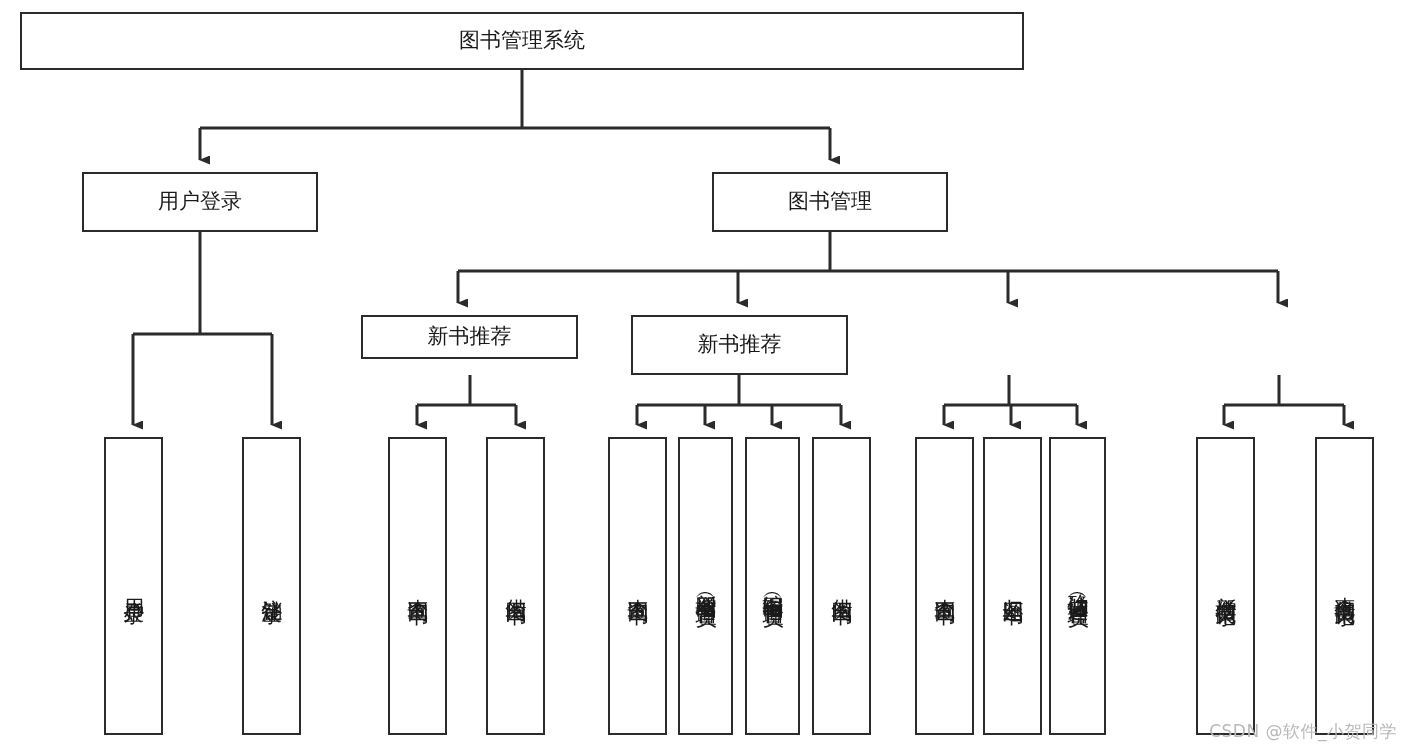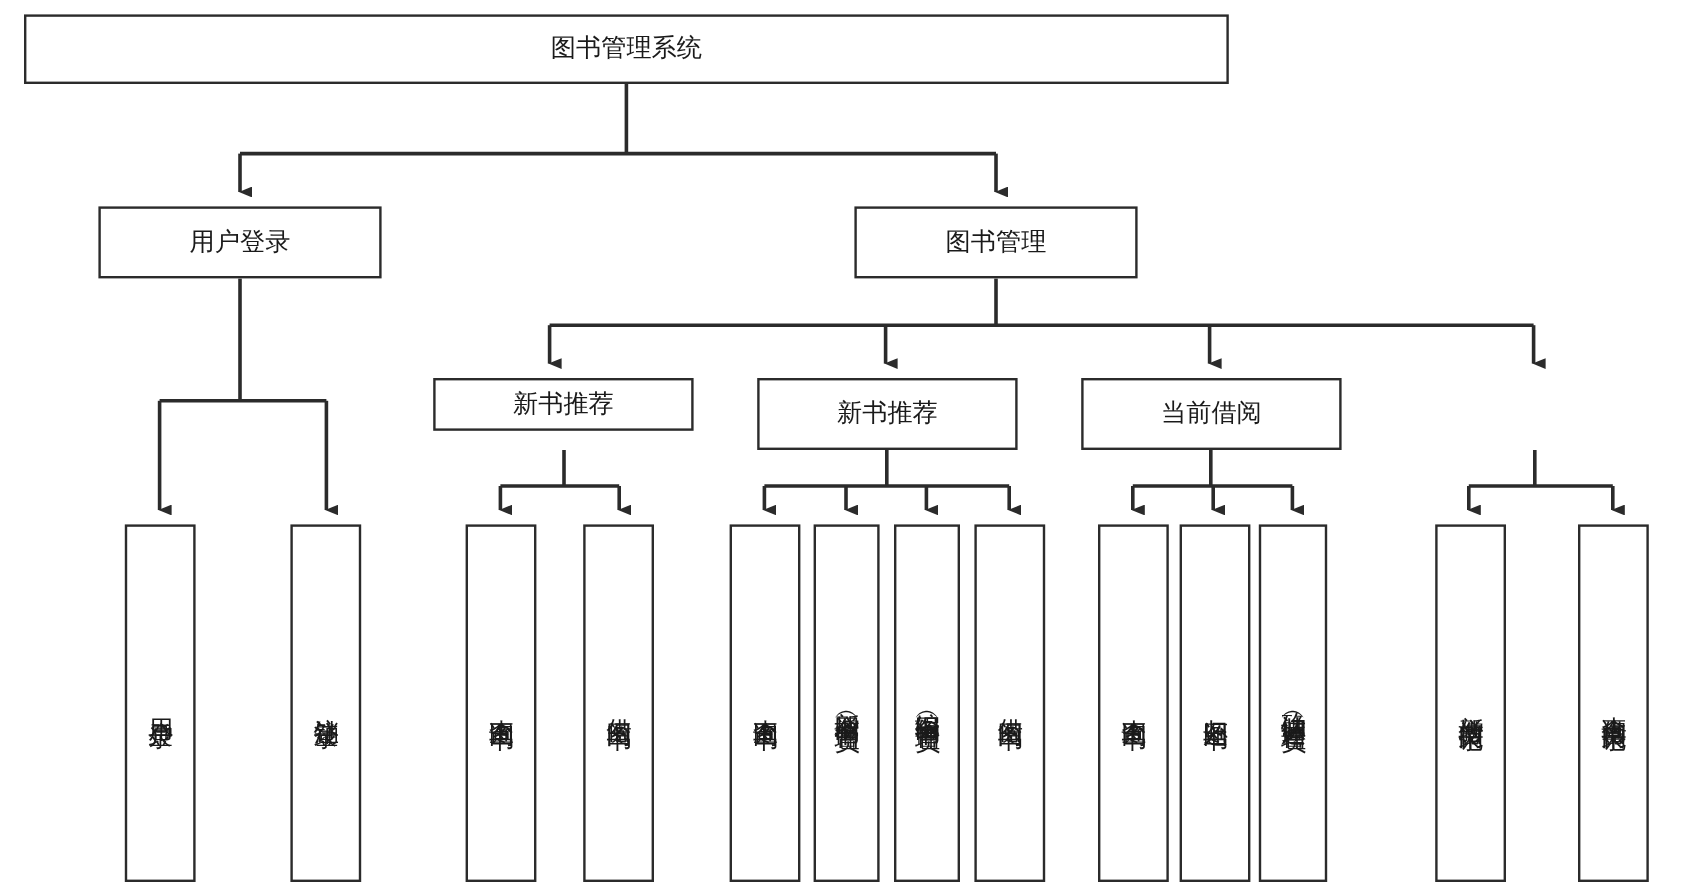--- a/index.html
+++ b/index.html
@@ -132,23 +132,20 @@
   <div class="node horizontal" style="left: 712px; top: 172px; width: 236px; height: 60px;">
     <span class="node-label">图书管理</span>
   </div>
 
   <div class="node horizontal" style="left: 361px; top: 315px; width: 217px; height: 44px;">
     <span class="node-label">新书推荐</span>
   </div>
   <div class="node horizontal" style="left: 631px; top: 315px; width: 217px; height: 60px;">
     <span class="node-label">新书推荐</span>
   </div>
-  <div class="node horizontal" style="left: 901px; top: 315px; width: 217px; height: 60px;">
-    <span class="node-label">当前借阅</span>
-  </div>
 
   <div class="node vertical" style="left: 104px; top: 437px; width: 59px; height: 298px;">
     <span class="node-label">用户登录</span>
   </div>
   <div class="node vertical" style="left: 242px; top: 437px; width: 59px; height: 298px;">
     <span class="node-label">注销登录</span>
   </div>
   <div class="node vertical" style="left: 388px; top: 437px; width: 59px; height: 298px;">
     <span class="node-label">查询图书</span>
   </div>
@@ -176,13 +173,14 @@
   <div class="node vertical" style="left: 1049px; top: 437px; width: 57px; height: 298px;">
     <span class="node-label">确认归还（管理员）</span>
   </div>
   <div class="node vertical" style="left: 1196px; top: 437px; width: 59px; height: 298px;">
     <span class="node-label">新增借阅记录</span>
   </div>
   <div class="node vertical" style="left: 1315px; top: 437px; width: 59px; height: 298px;">
     <span class="node-label">查询借阅记录</span>
   </div>
 
+  <div id="watermark">CSDN @软件_小贺同学</div>
 </div>
 
 </body></html>

